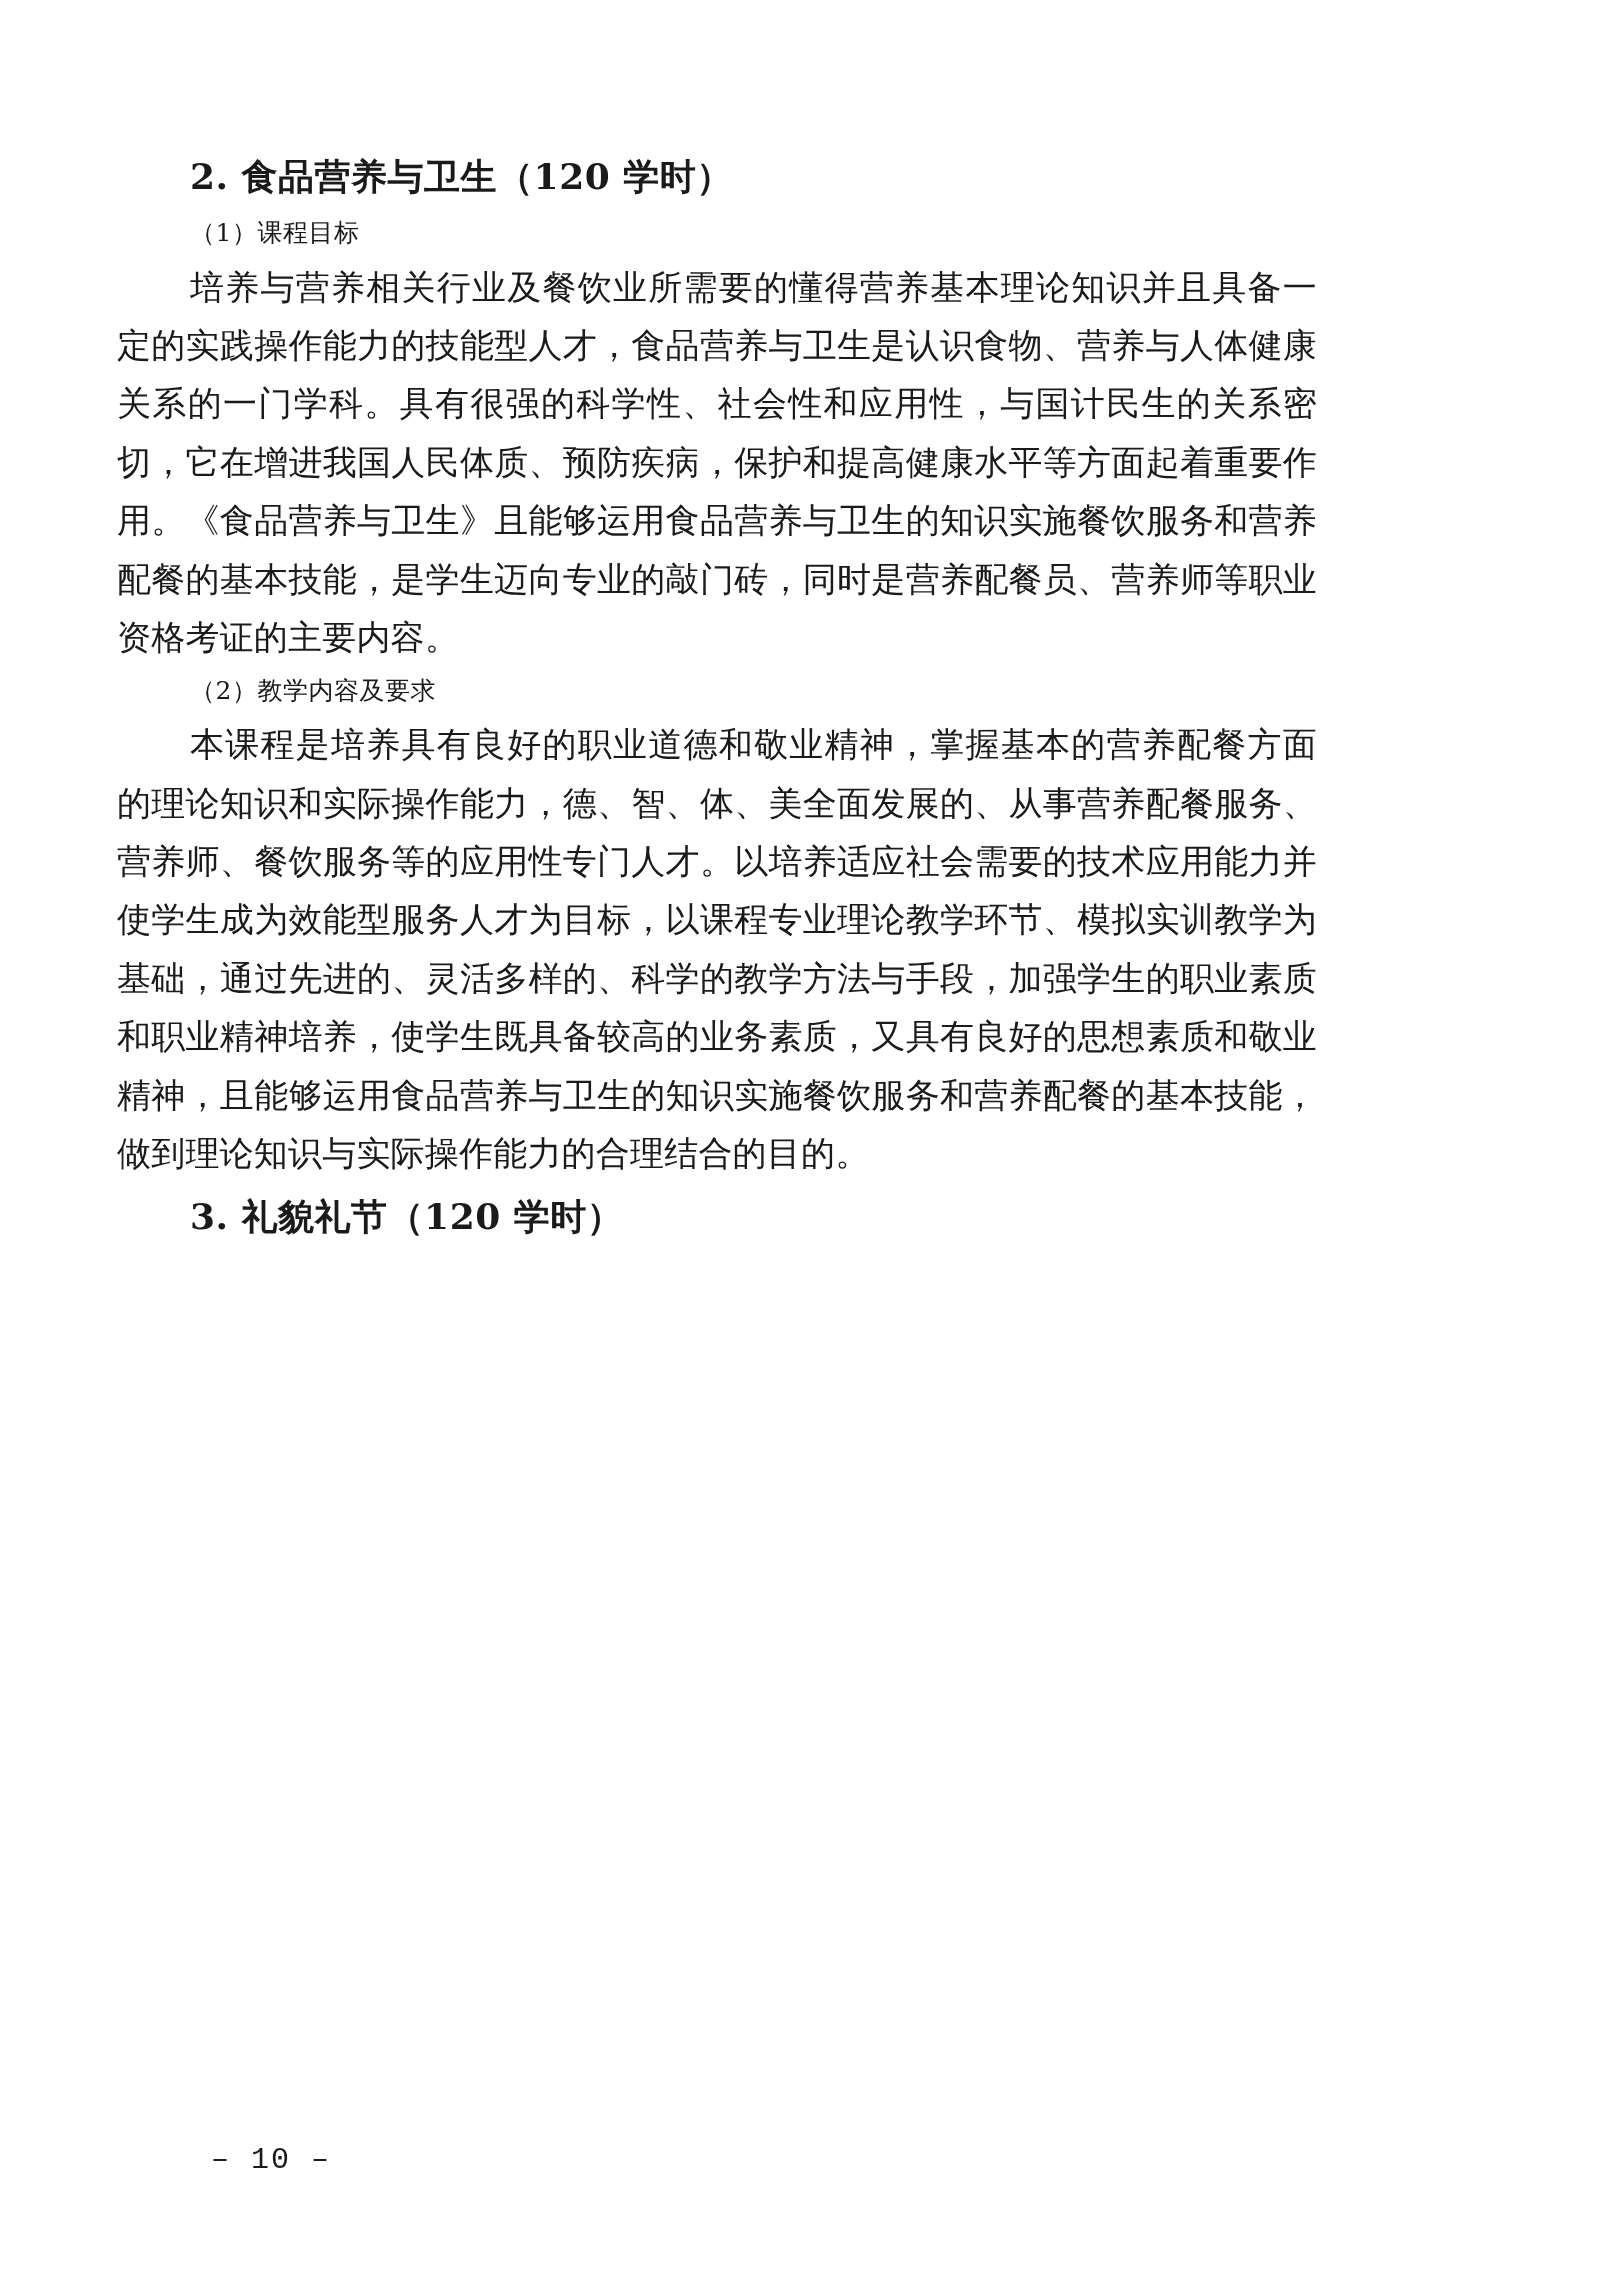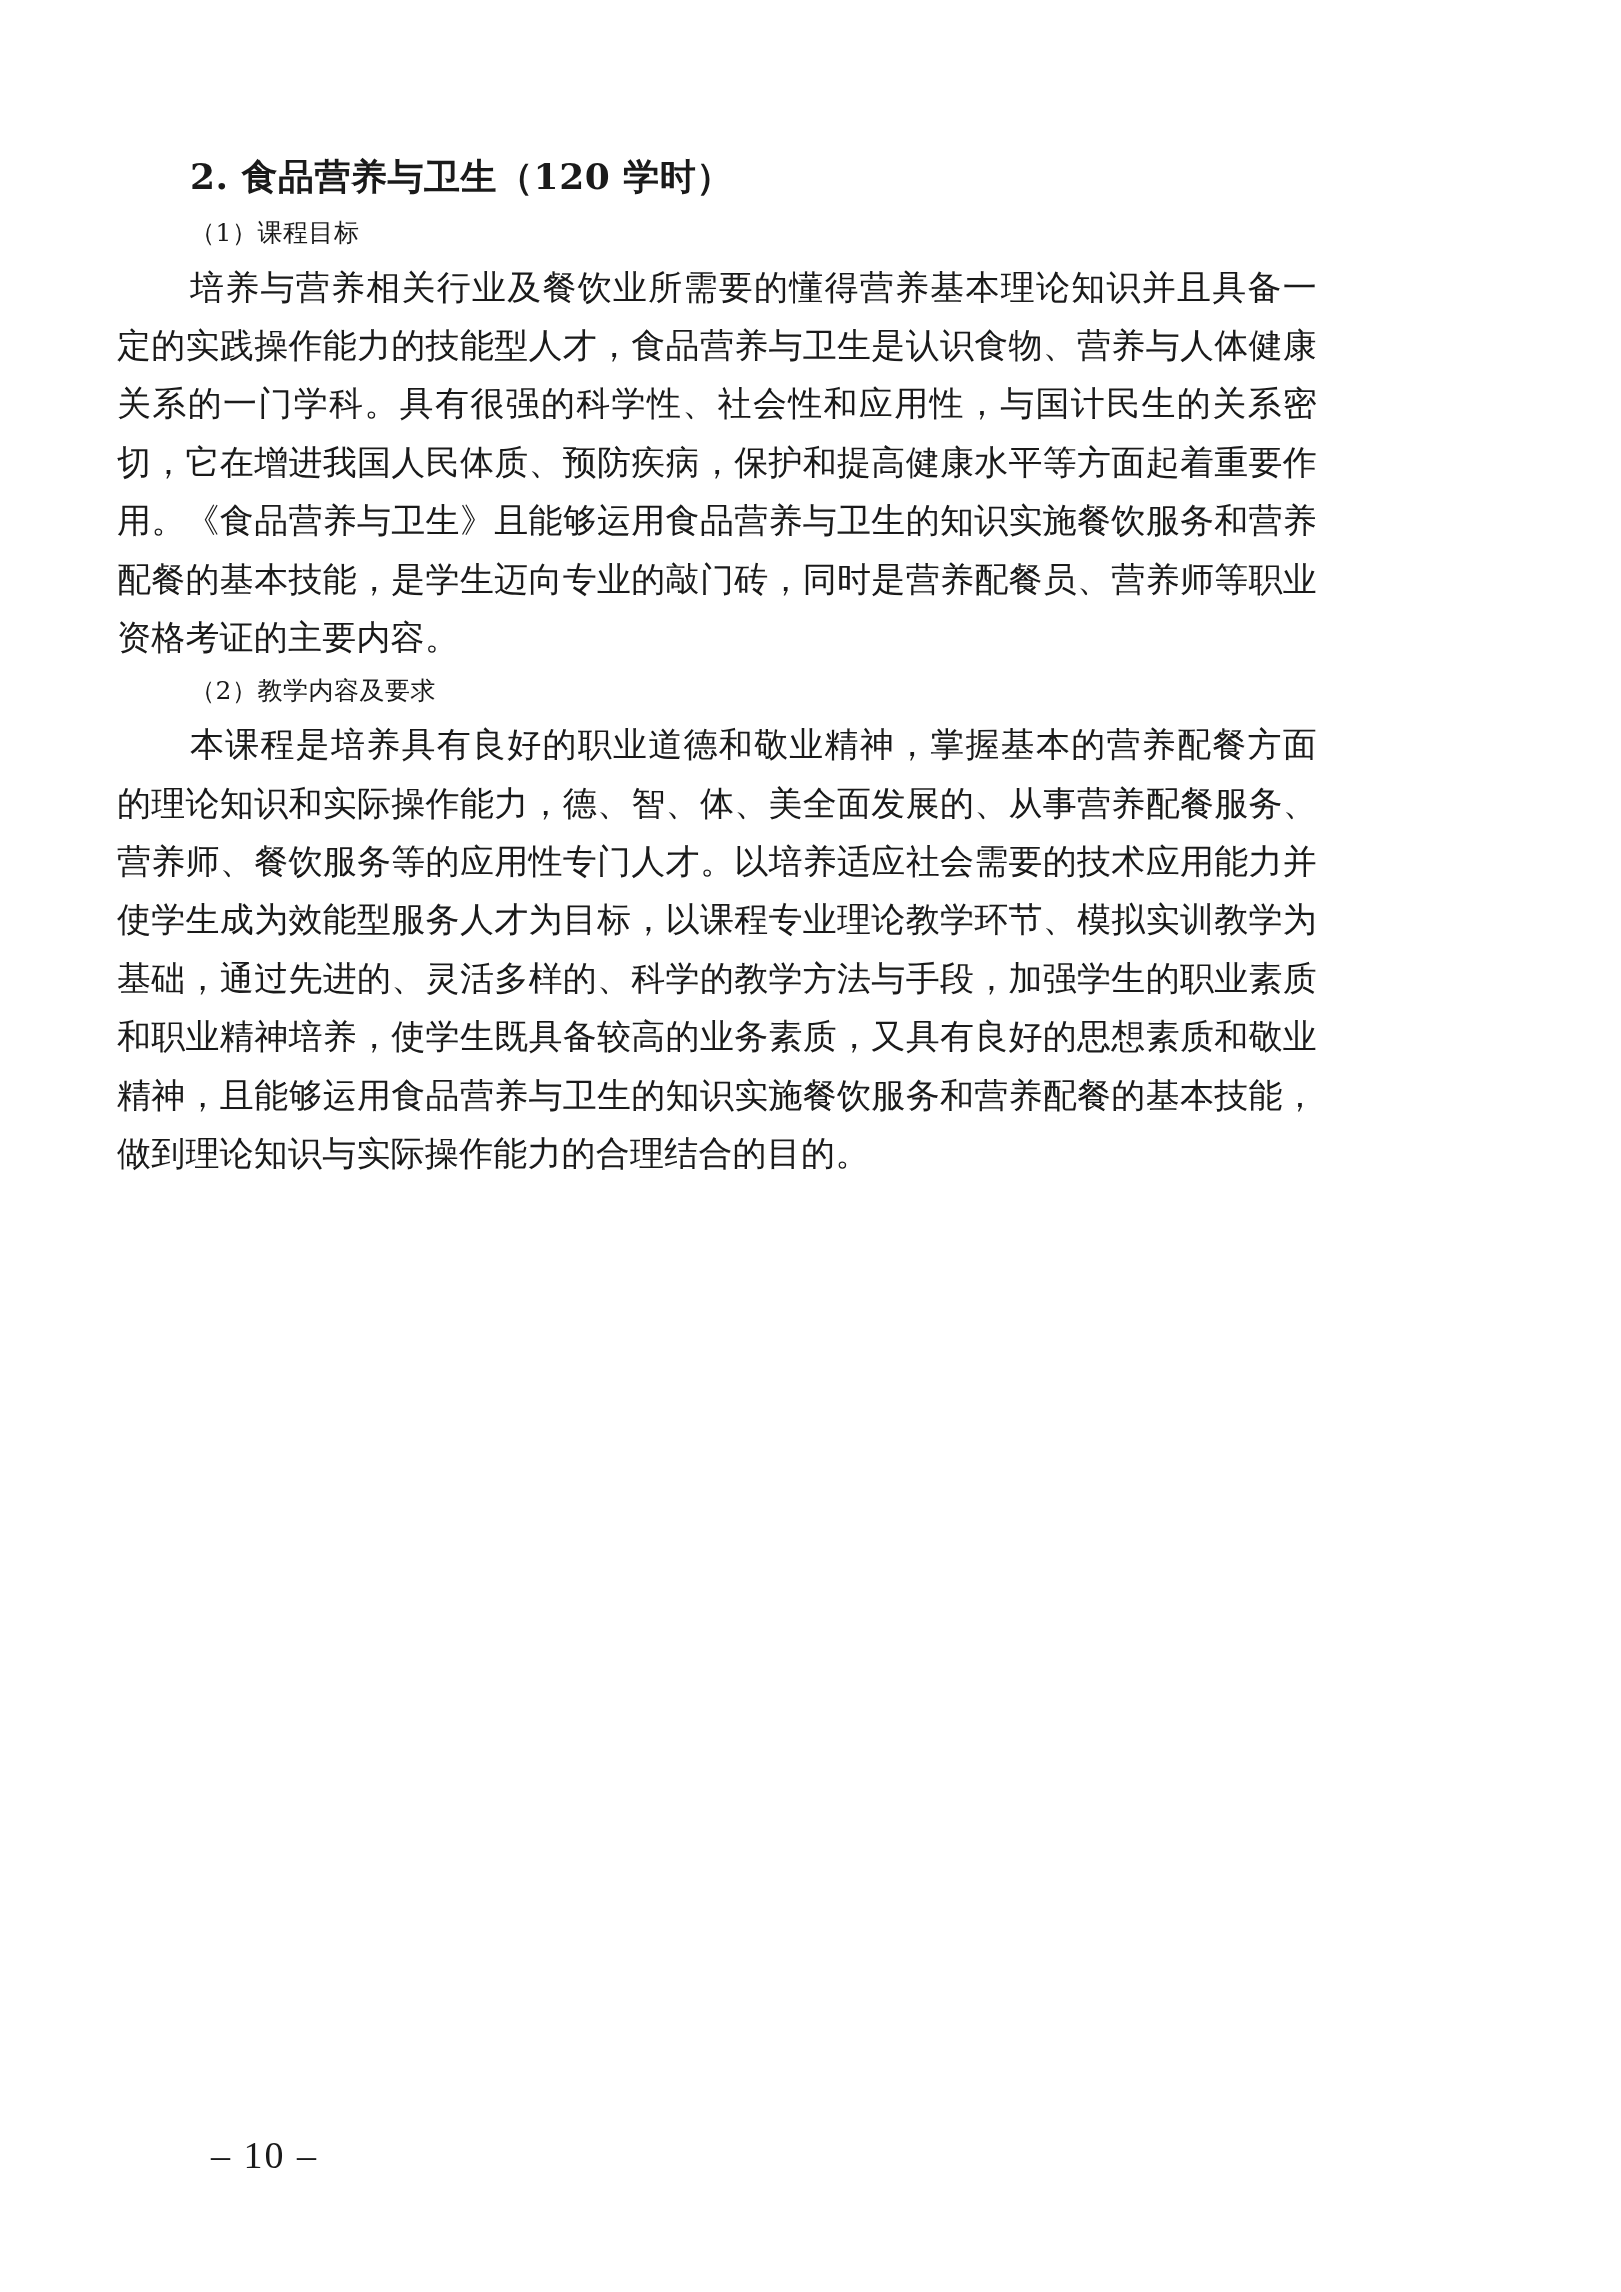--- a/index.html
+++ b/index.html
@@ -48,40 +48,41 @@
     margin: 0 0 3.9px 0;
     text-indent: 73px;
     text-align: justify;
     text-justify: inter-ideograph;
     letter-spacing: 0.2px;
   }
   .footer {
     position: absolute;
     left: 211px;
     bottom: 116px;
-    font-size: 38px;
+    font-size: 30px;
     letter-spacing: 2px;
     color: #1a1a1a;
-    font-family: Liberation Serif, serif;
+    font-family: Liberation Mono, monospace;
   }
 </style>
 </head>
 <body>
 
 <div class="page">
   <div class="doc-body">
 
     <h2 class="heading">2. 食品营养与卫生（120 学时）</h2>
 
     <div class="subheading">（1）课程目标</div>
 
     <p class="para">培养与营养相关行业及餐饮业所需要的懂得营养基本理论知识并且具备一定的实践操作能力的技能型人才，食品营养与卫生是认识食物、营养与人体健康关系的一门学科。具有很强的科学性、社会性和应用性，与国计民生的关系密切，它在增进我国人民体质、预防疾病，保护和提高健康水平等方面起着重要作用。《食品营养与卫生》且能够运用食品营养与卫生的知识实施餐饮服务和营养配餐的基本技能，是学生迈向专业的敲门砖，同时是营养配餐员、营养师等职业资格考证的主要内容。</p>
 
     <div class="subheading">（2）教学内容及要求</div>
 
     <p class="para">本课程是培养具有良好的职业道德和敬业精神，掌握基本的营养配餐方面的理论知识和实际操作能力，德、智、体、美全面发展的、从事营养配餐服务、营养师、餐饮服务等的应用性专门人才。以培养适应社会需要的技术应用能力并使学生成为效能型服务人才为目标，以课程专业理论教学环节、模拟实训教学为基础，通过先进的、灵活多样的、科学的教学方法与手段，加强学生的职业素质和职业精神培养，使学生既具备较高的业务素质，又具有良好的思想素质和敬业精神，且能够运用食品营养与卫生的知识实施餐饮服务和营养配餐的基本技能，做到理论知识与实际操作能力的合理结合的目的。</p>
 
+    <h2 class="heading">3. 礼貌礼节（120 学时）</h2>
 
   </div>
 
   <div class="footer">– 10 –</div>
 </div>
 
 
 </body></html>

